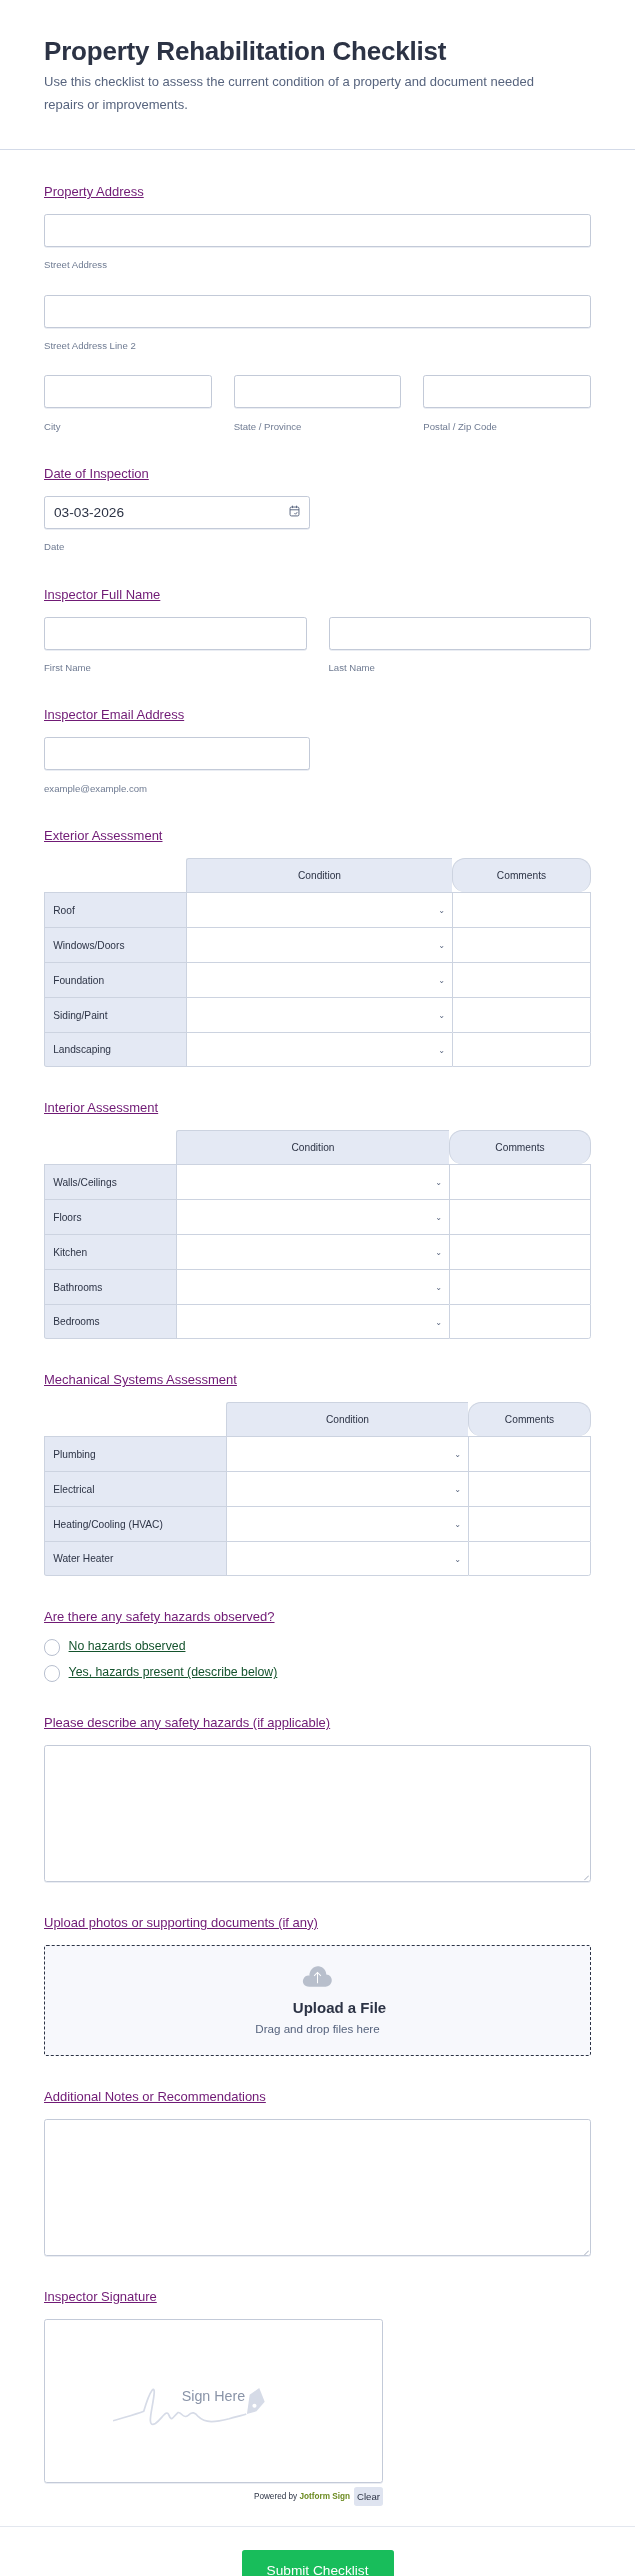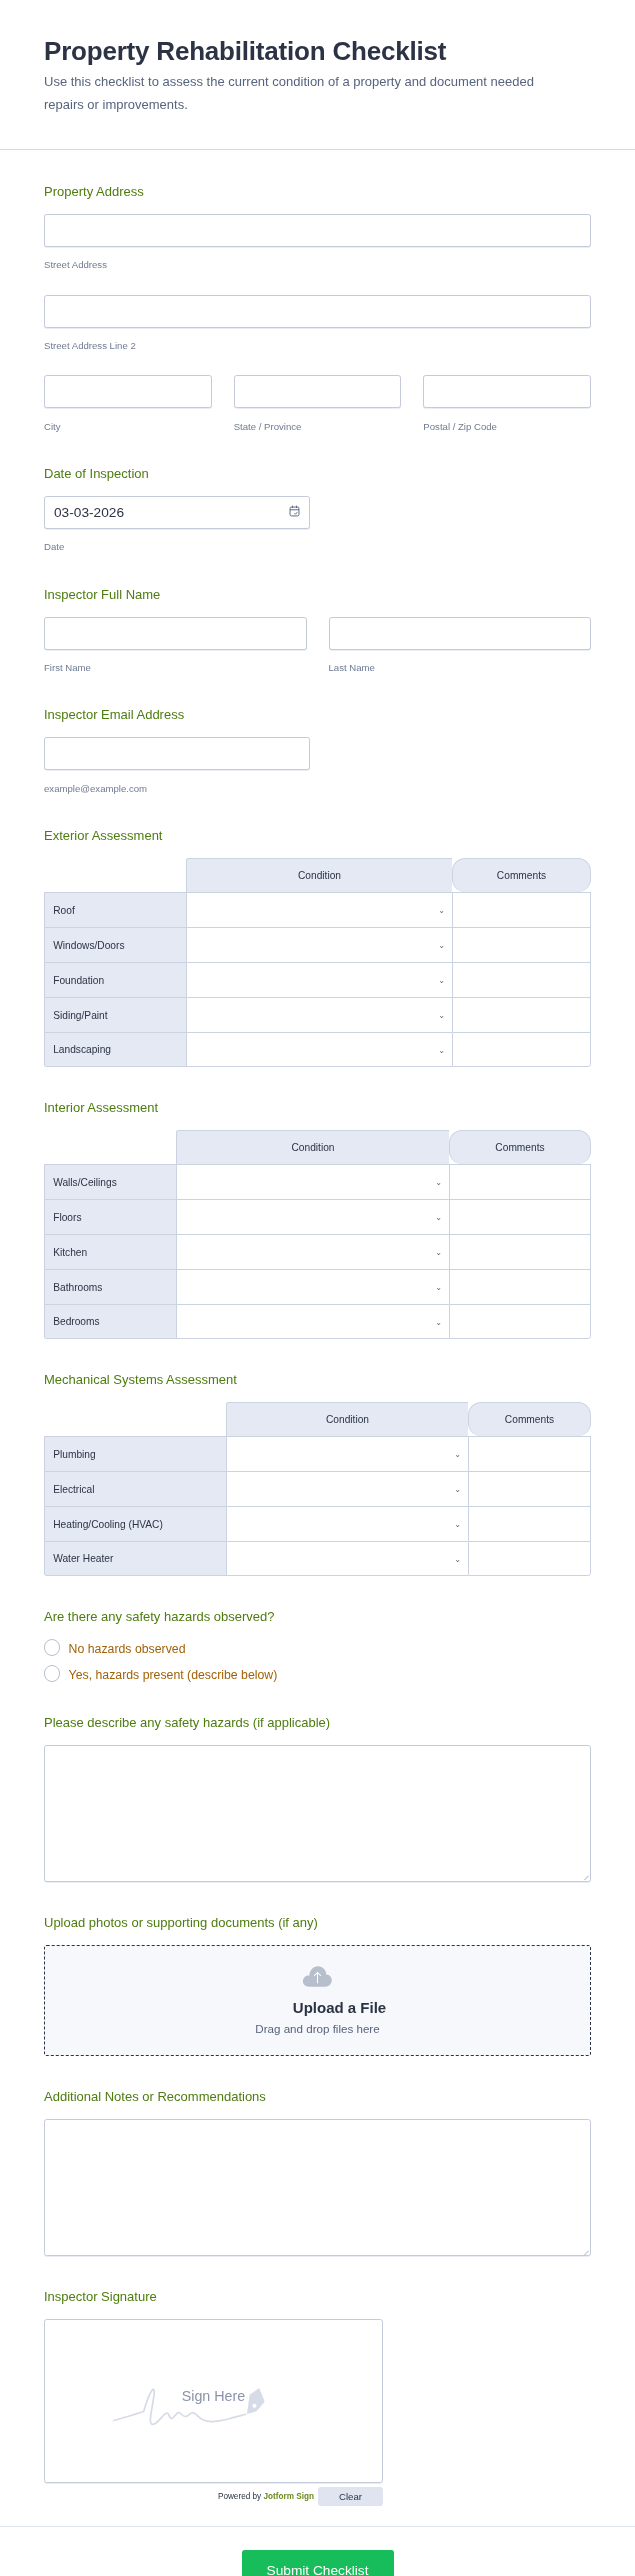--- a/index.html
+++ b/index.html
@@ -4,21 +4,21 @@
 <style>
   * { box-sizing: border-box; margin: 0; padding: 0; }
   html, body { width: 635px; background: #ffffff; }
   body { font-family: "Liberation Sans", "DejaVu Sans", sans-serif; color: #2c3345; }
   .header { padding: 36px 44px 33px 44px; border-bottom: 0.7px solid #d3dae8; }
   .header h1 { font-size: 26px; font-weight: 700; color: #2c3345; letter-spacing: -0.2px; line-height: 31px; }
   .header p { margin-top: 4.1px; font-size: 13px; line-height: 22.5px; color: #57647e; width: 533px; }
   .form { padding: 0 44px; }
   .field { margin-top: 33px; }
   .field:first-child { margin-top: 34px; }
-  .label { font-size: 13px; color: #4d7c0f; line-height: 16.4px; margin-bottom: 13.7px; }
+  .label { font-size: 13px; color: #701a75; line-height: 16.4px; margin-bottom: 13.7px; text-decoration: underline; }
   .input { height: 33px; border: 0.7px solid #c3cad8; border-radius: 2.7px; background: #fff; width: 100%; display: block; box-shadow: 0 0.7px 0 #e3e7ef; }
   .sublabel { font-size: 9.6px; color: #6f7b92; margin-top: 12.3px; line-height: 12.3px; }
   .row { display: flex; gap: 22px; }
   .row > div { flex: 1; }
   .addr-gap { margin-top: 23px; }
   .date-input { width: 266px; display: flex; align-items: center; justify-content: space-between; padding: 0 9px; font-size: 13.7px; color: #2c3345; }
   .half { width: 266px; }
   .matrix { width: 100%; border-collapse: separate; border-spacing: 0; margin-top: 2.7px; }
   .matrix th { background: #e4e9f4; font-weight: 400; font-size: 10.2px; color: #2c3345; height: 34px; border-top: 0.7px solid #ccd3e0; border-left: 0.7px solid #ccd3e0; }
   .matrix th.blank { background: transparent; border: none; }
@@ -26,33 +26,33 @@
   .matrix th.first { border-top-left-radius: 2.7px; }
   .matrix td { height: 35px; border-top: 0.7px solid #ccd3e0; border-left: 0.7px solid #ccd3e0; background: #fff; }
   .matrix td.rowlabel { background: #e4e9f4; font-size: 10.2px; padding-left: 8.2px; color: #2c3345; }
   .matrix td.last { border-right: 0.7px solid #ccd3e0; }
   .matrix tr:last-child td { border-bottom: 0.7px solid #ccd3e0; }
   .matrix tr:first-child td.rowlabel { border-top-left-radius: 2.7px; }
   .matrix tr:last-child td.rowlabel { border-bottom-left-radius: 2.7px; }
   .matrix tr:last-child td.last { border-bottom-right-radius: 2.7px; }
   .select-cell { position: relative; cursor: pointer; }
   .select-cell .chev { position: absolute; right: 6.8px; top: 50%; transform: translateY(-55%); color: #57647e; font-size: 8.2px; }
-  .radio-row { display: flex; align-items: flex-end; height: 16.4px; margin-bottom: 9.6px; font-size: 12.3px; color: #a16207; }
+  .radio-row { display: flex; align-items: flex-start; height: 16.4px; margin-bottom: 9.6px; font-size: 12.3px; color: #14532d; text-decoration: underline; }
   .radio { width: 16.4px; height: 16.4px; border: 0.7px solid #b8bfcf; border-radius: 50%; margin-right: 8.2px; background: #fff; }
   .textarea { width: 100%; height: 137px; border: 0.7px solid #c3cad8; border-radius: 2.7px; position: relative; box-shadow: 0 0.7px 0 #e3e7ef; }
   .resize { position: absolute; right: 2.7px; bottom: 2px; width: 5.5px; height: 5.5px; border-right: 0.7px solid #b0b7c6; transform: rotate(45deg); }
   .upload { width: 100%; height: 111px; border: 0.7px dashed #2c3345; border-radius: 2.7px; background: #f7f8fc; display: flex; flex-direction: column; align-items: center; justify-content: center; }
   .upload .title { font-size: 15px; font-weight: 700; color: #2c3345; margin-top: 8.2px; margin-left: 44px; }
   .upload .hint { font-size: 11.6px; color: #57647e; margin-top: 6.8px; }
   .sig-box { width: 339px; height: 164px; border: 0.7px solid #c3cad8; border-radius: 2.7px; position: relative; box-shadow: 0 0.7px 0 #e3e7ef; }
   .sig-box .sign-here { position: absolute; top: 68px; left: 0; right: 0; text-align: center; font-size: 14.3px; color: #8a94a8; }
   .sig-foot { width: 339px; display: flex; justify-content: flex-end; align-items: center; margin-top: 4.1px; }
   .powered { font-size: 8.2px; color: #2c3345; margin-right: 4.1px; }
   .powered b { color: #6b8a1f; }
-  .clear-btn { background: #dfe4f0; border: none; border-radius: 2.7px; height: 18.4px; padding: 0 21px; font-size: 9.6px; color: #2c3345; font-family: inherit; }
+  .clear-btn { background: #dfe4f0; border: none; border-radius: 2.7px; height: 18.4px; padding: 0 3px; font-size: 9.6px; color: #2c3345; font-family: inherit; }
   .footer { margin-top: 20.5px; border-top: 0.7px solid #e3e7ef; height: 114px; display: flex; justify-content: center; align-items: flex-start; padding-top: 23px; }
   .submit { background: #18bd5b; color: #fff; border: none; border-radius: 2.7px; width: 152px; height: 40px; font-size: 13.7px; font-family: inherit; }
 </style>
 </head>
 <body>
 
 <div class="header">
   <h1>Property Rehabilitation Checklist</h1>
   <p>Use this checklist to assess the current condition of a property and document needed repairs or improvements.</p>
 </div>

